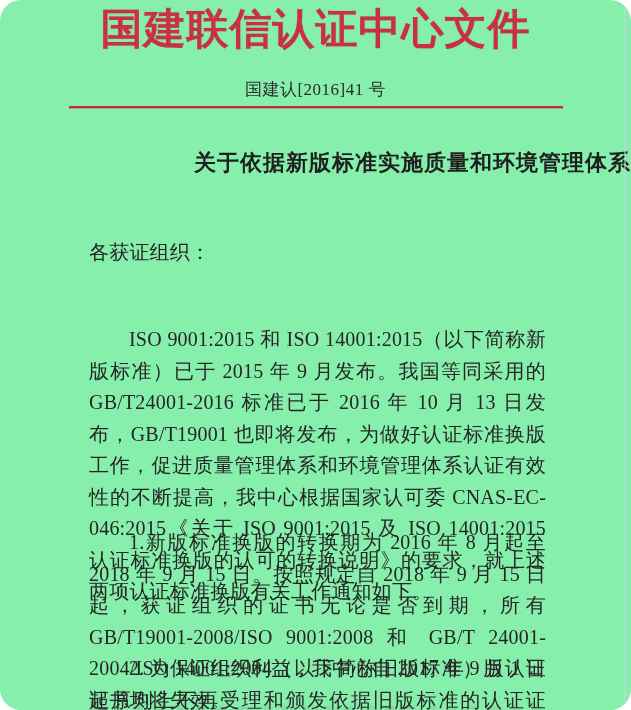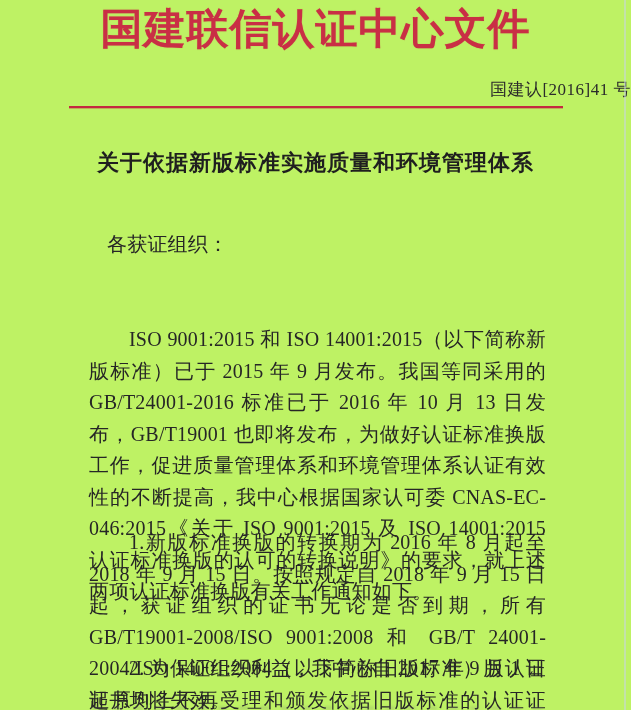--- a/index.html
+++ b/index.html
@@ -1,62 +1,63 @@
 <!DOCTYPE html>
 <html><head>
 <meta charset="utf-8">
 <style>
   html,body{margin:0;padding:0;background:#ffffff;}
   .page{
     position:relative;
     width:631px;height:710px;
-    background:#bef264;
+    background:#86efac;
     overflow:hidden;
     font-family:"Liberation Serif","DejaVu Serif",serif;
     color:#262626;
+    border-radius:21px;
   }
   .letterhead{
     position:absolute;top:3px;left:0;right:0;
     text-align:center;
     font-size:42px;line-height:52px;
     font-weight:bold;
     letter-spacing:1px;
     color:#c92f45;
     text-shadow:0 0 1px rgba(201,47,69,.35);
     white-space:nowrap;
   }
   .doc-number{
     position:absolute;top:78px;left:0;right:0;
-    text-align:right;
+    text-align:center;
     font-size:17px;line-height:24px;
     color:#2b2b2b;
     letter-spacing:.5px;
   }
   .red-rule{
     position:absolute;top:106px;left:69px;
     width:494px;height:2px;
     background:#c32a40;
     box-shadow:0 1px 0 rgba(195,42,64,.35);
   }
   .notice-title{
     position:absolute;top:144px;left:0;right:0;
-    text-align:center;
+    text-align:right;
     font-size:22px;line-height:38px;
     font-weight:bold;
     letter-spacing:1px;
     color:#1f1f1f;
   }
   .body-block{
     position:absolute;left:89px;width:457px;
     font-size:20px;line-height:31.5px;
     text-align:justify;
     color:#262626;
     letter-spacing:.2px;
   }
-  .salutation{top:229px;margin-left:18px;}
+  .salutation{top:237px;}
   .para-1{top:276px;text-indent:2em;margin-top:48px;}
   .section-heading{top:496px;text-indent:2em;font-weight:bold;color:#1d1d1d;}
   .para-2{top:527px;text-indent:2em;}
   .para-3{top:653px;text-indent:2em;}
   .scan-edge-line{
     position:absolute;top:0;bottom:0;right:5px;width:2px;
     background:rgba(198,213,226,.55);
   }
   .cutoff-sliver{
     position:absolute;left:92px;top:706px;width:450px;height:4px;

